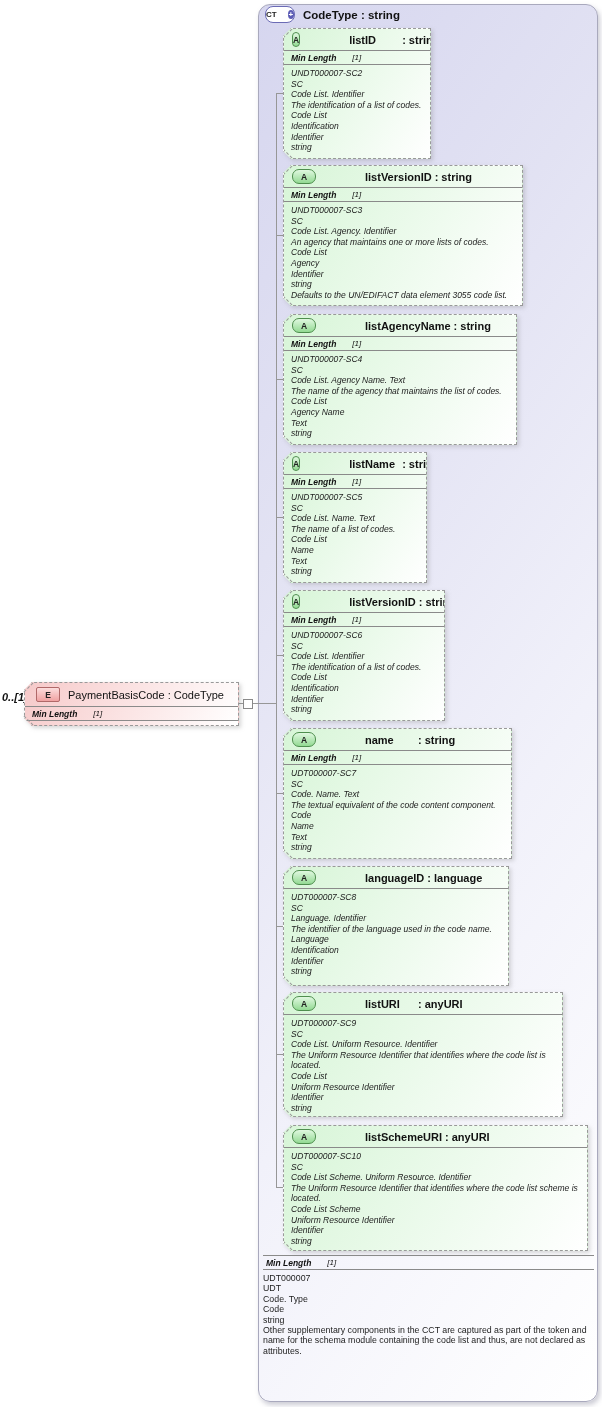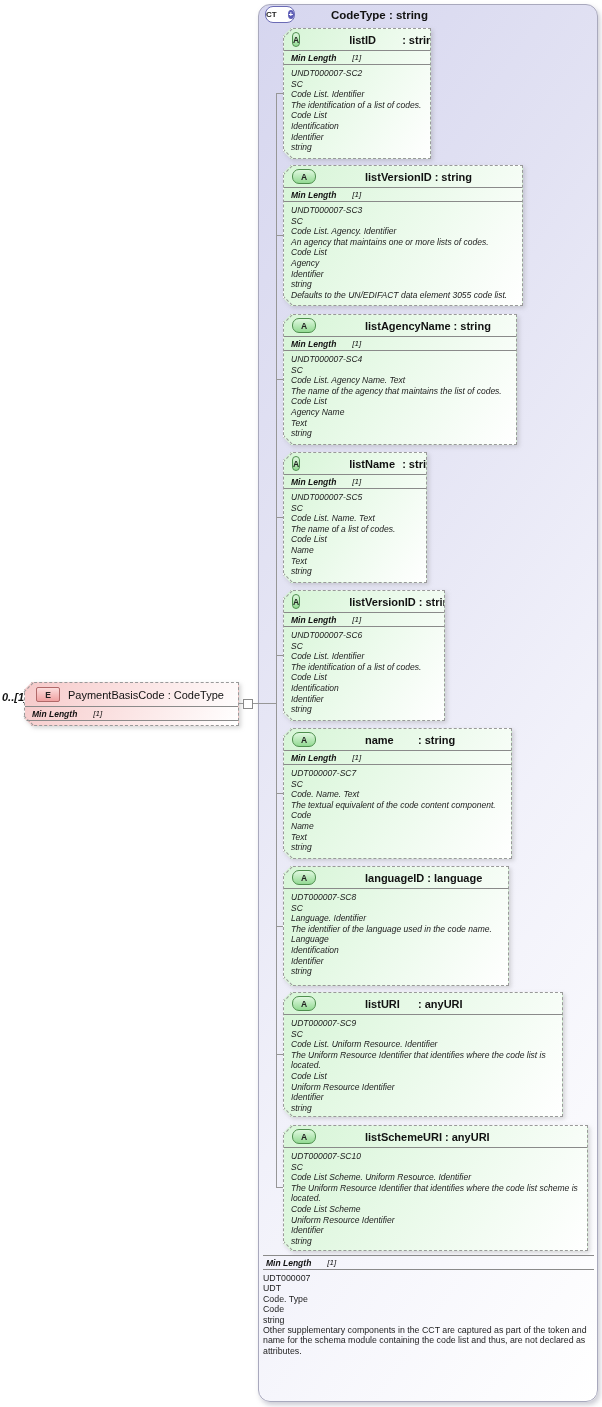--- a/index.html
+++ b/index.html
@@ -17,21 +17,21 @@
   .ct-header{position:absolute;left:265px;top:6px;display:flex;align-items:center;gap:8px;}
   .icon-ct{
     display:inline-flex;align-items:center;justify-content:center;gap:11px;
     width:28px;height:15px;background:#fff;border:1px solid #6b6bb5;border-radius:8px;
     font-size:8px;font-weight:bold;color:#222;
   }
   .icon-ct .plus{
     display:inline-block;width:9px;height:9px;border-radius:50%;background:#5b5bb5;
     color:#fff;font-size:8px;line-height:9px;text-align:center;font-weight:bold;
   }
-  .ct-title{font-size:11.5px;font-weight:bold;color:#111;margin-left:28px;}
+  .ct-title{font-size:11.5px;font-weight:bold;color:#111;}
   
   .spine{position:absolute;left:276px;top:93px;width:1px;height:1095px;background:#979797;}
   .stub{position:absolute;left:276px;width:8px;height:1px;background:#979797;}
   .conn-line{position:absolute;left:239px;top:703px;width:38px;height:1px;background:#979797;}
   .conn-handle{position:absolute;left:243px;top:699px;width:8px;height:8px;background:#fff;border:1px solid #8a8a8a;}
   
   .card-label{position:absolute;left:2px;top:691px;font-size:11px;font-style:italic;font-weight:bold;color:#111;}
   .elem-wrap{position:absolute;left:24px;top:682px;width:215px;height:44px;filter:drop-shadow(2px 2px 2px rgba(120,120,120,.3));}
   .elem-box{
     position:relative;width:100%;height:100%;box-sizing:border-box;

